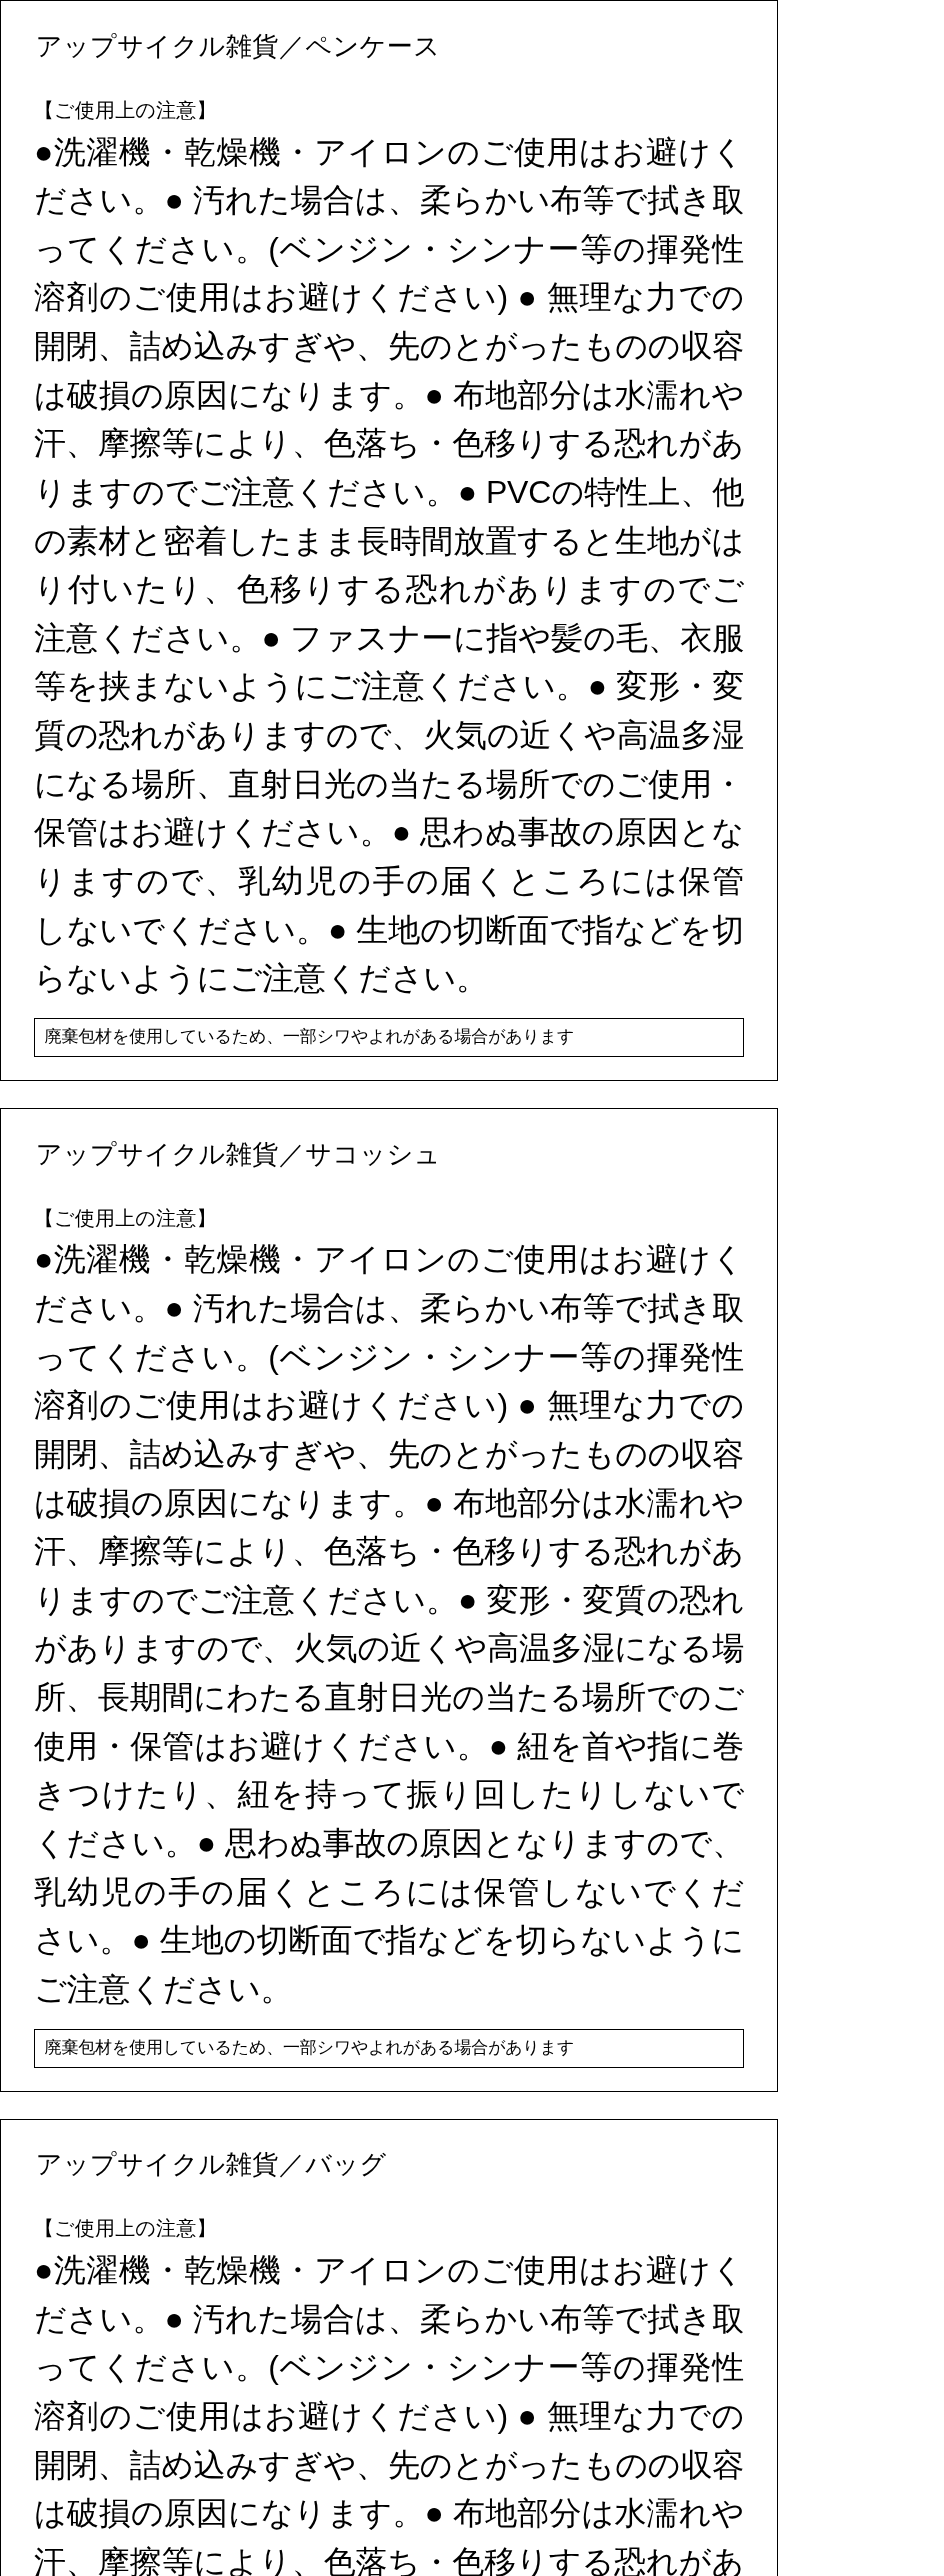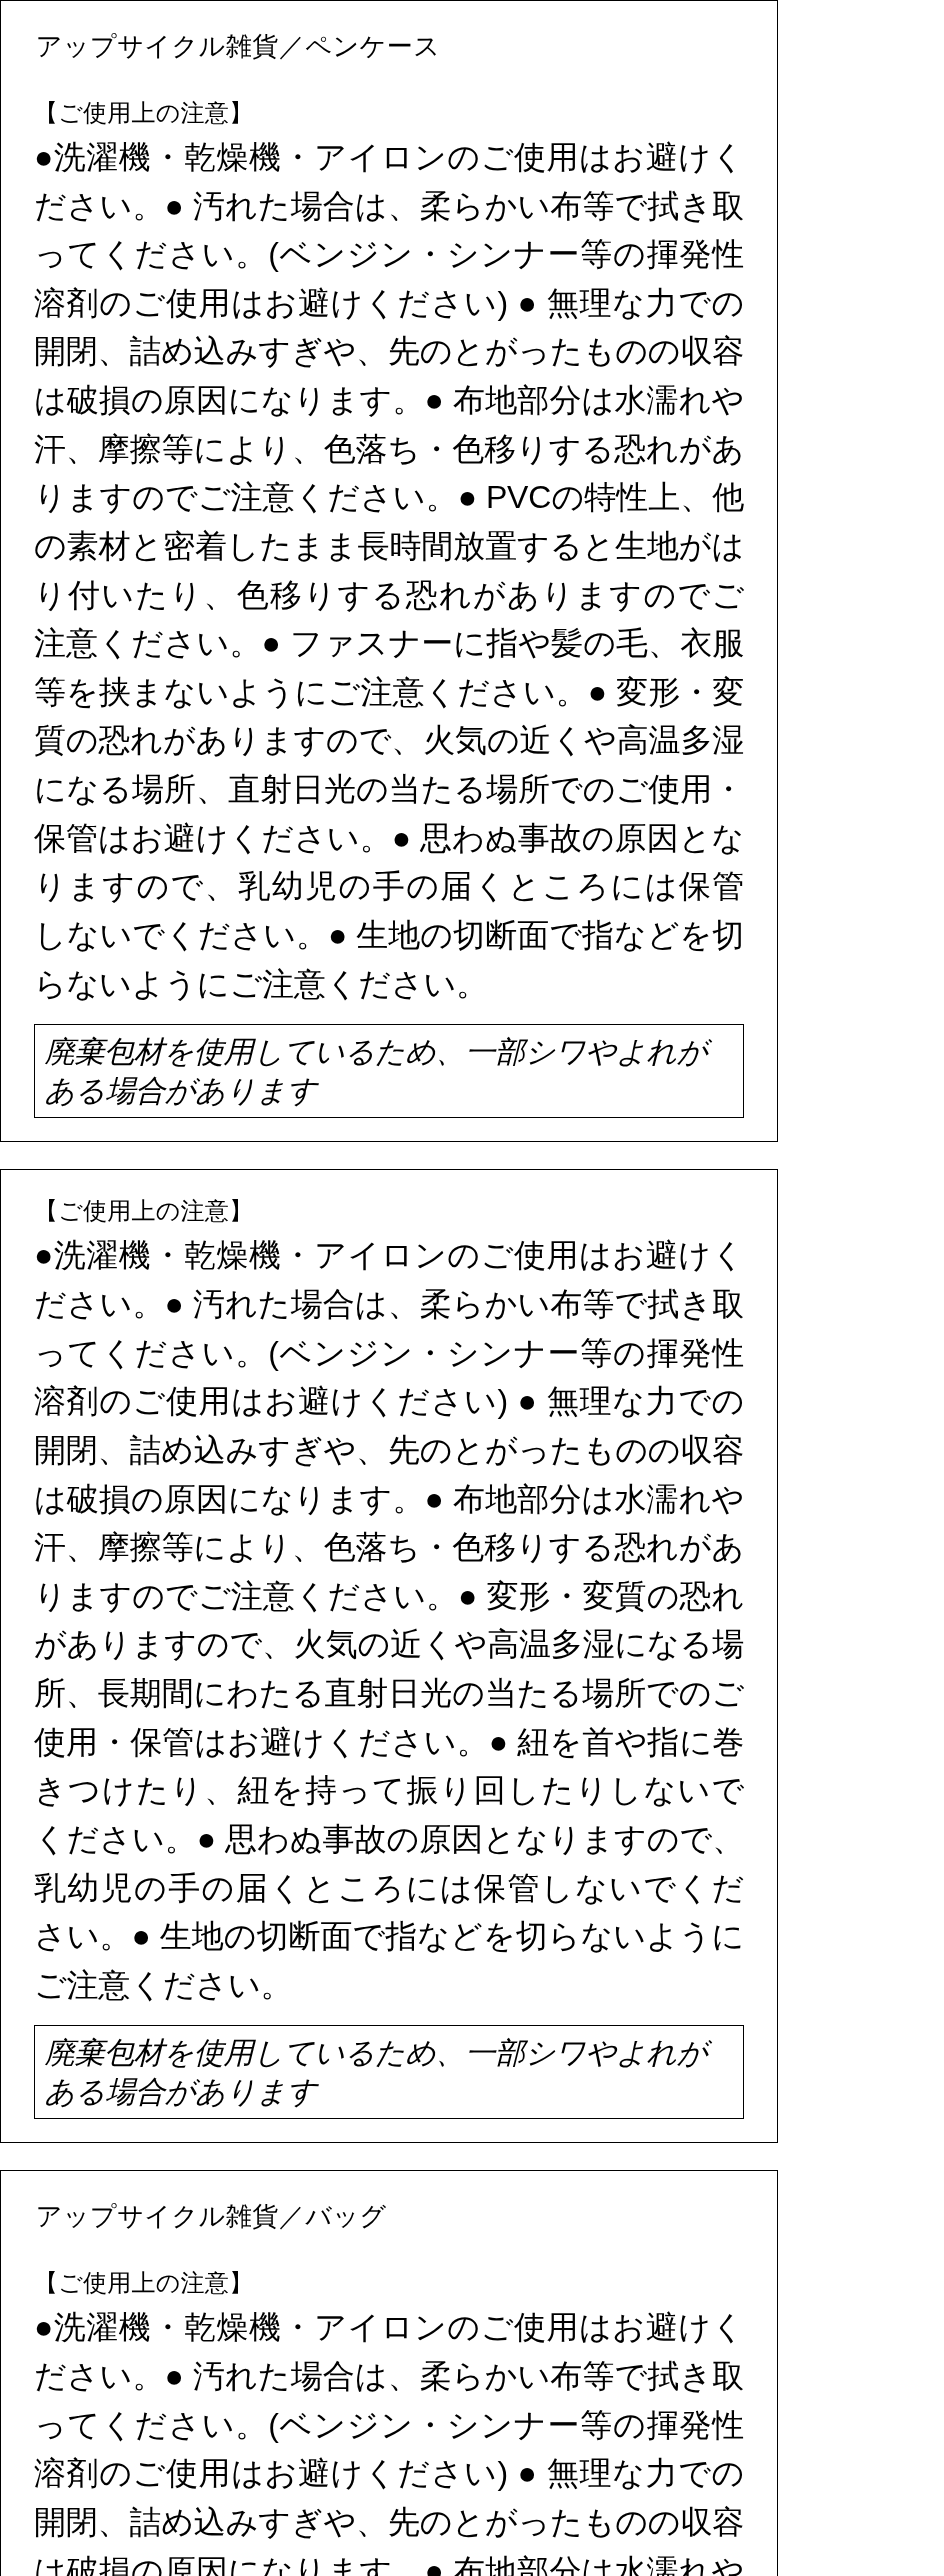--- a/index.html
+++ b/index.html
@@ -30,59 +30,59 @@
     margin-bottom: 13px;
   }
   .card-title {
     font-size: 26px;
     line-height: 1.3;
     letter-spacing: 0.02em;
     margin: 3.9px 0 33px 5.8px;
     font-weight: 400;
   }
   .section-heading {
-    font-size: 24px;
+    font-size: 20px;
     line-height: 1.35;
     margin: 0 0 3.9px 3.9px;
     letter-spacing: 0.01em;
     font-weight: 400;
   }
   .body-text {
     font-size: 32px;
     line-height: 1.52;
     margin: 0 3.9px 0 3.9px;
     letter-spacing: -0.005em;
     text-align: justify;
     text-justify: inter-character;
     word-break: break-all;
   }
   .note-box {
     box-sizing: border-box;
     border: 1.9px solid #000000;
     margin: 15.5px 3.9px 0 3.9px;
     padding: 6.8px 9.7px 7.7px 9.7px;
-    font-size: 30px;
+    font-size: 17px;
     line-height: 1.3;
     letter-spacing: -0.01em;
-    font-style: italic;
   }
 </style>
 </head>
 <body>
 
 <div class="page">
 
   <div class="card">
     <div class="card-title">アップサイクル雑貨／ペンケース</div>
     <div class="section-heading">【ご使用上の注意】</div>
     <div class="body-text">●洗濯機・乾燥機・アイロンのご使用はお避けください。● 汚れた場合は、柔らかい布等で拭き取ってください。(ベンジン・シンナー等の揮発性溶剤のご使用はお避けください) ● 無理な力での開閉、詰め込みすぎや、先のとがったものの収容は破損の原因になります。● 布地部分は水濡れや汗、摩擦等により、色落ち・色移りする恐れがありますのでご注意ください。● PVCの特性上、他の素材と密着したまま長時間放置すると生地がはり付いたり、色移りする恐れがありますのでご注意ください。● ファスナーに指や髪の毛、衣服等を挟まないようにご注意ください。● 変形・変質の恐れがありますので、火気の近くや高温多湿になる場所、直射日光の当たる場所でのご使用・保管はお避けください。● 思わぬ事故の原因となりますので、乳幼児の手の届くところには保管しないでください。● 生地の切断面で指などを切らないようにご注意ください。</div>
     <div class="note-box">廃棄包材を使用しているため、一部シワやよれがある場合があります</div>
   </div>
 
   <div class="card">
+    <div class="card-title">アップサイクル雑貨／サコッシュ</div>
     <div class="section-heading">【ご使用上の注意】</div>
     <div class="body-text">●洗濯機・乾燥機・アイロンのご使用はお避けください。● 汚れた場合は、柔らかい布等で拭き取ってください。(ベンジン・シンナー等の揮発性溶剤のご使用はお避けください) ● 無理な力での開閉、詰め込みすぎや、先のとがったものの収容は破損の原因になります。● 布地部分は水濡れや汗、摩擦等により、色落ち・色移りする恐れがありますのでご注意ください。● 変形・変質の恐れがありますので、火気の近くや高温多湿になる場所、長期間にわたる直射日光の当たる場所でのご使用・保管はお避けください。● 紐を首や指に巻きつけたり、紐を持って振り回したりしないでください。● 思わぬ事故の原因となりますので、乳幼児の手の届くところには保管しないでください。● 生地の切断面で指などを切らないようにご注意ください。</div>
     <div class="note-box">廃棄包材を使用しているため、一部シワやよれがある場合があります</div>
   </div>
 
   <div class="card">
     <div class="card-title">アップサイクル雑貨／バッグ</div>
     <div class="section-heading">【ご使用上の注意】</div>
     <div class="body-text">●洗濯機・乾燥機・アイロンのご使用はお避けください。● 汚れた場合は、柔らかい布等で拭き取ってください。(ベンジン・シンナー等の揮発性溶剤のご使用はお避けください) ● 無理な力での開閉、詰め込みすぎや、先のとがったものの収容は破損の原因になります。● 布地部分は水濡れや汗、摩擦等により、色落ち・色移りする恐れがありますのでご注意ください。● 変形・変質の恐れがありますので、火気の近くや高温多湿になる場所、長期間にわたる直射日光の当たる場所でのご使用・保管はお避けください。● 思わぬ事故の原因となりますので、乳幼児の手の届くところには保管しないでください。● 生地の切断面で指などを切らないようにご注意ください。</div>
     <div class="note-box">廃棄包材を使用しているため、一部シワやよれがある場合があります</div>

